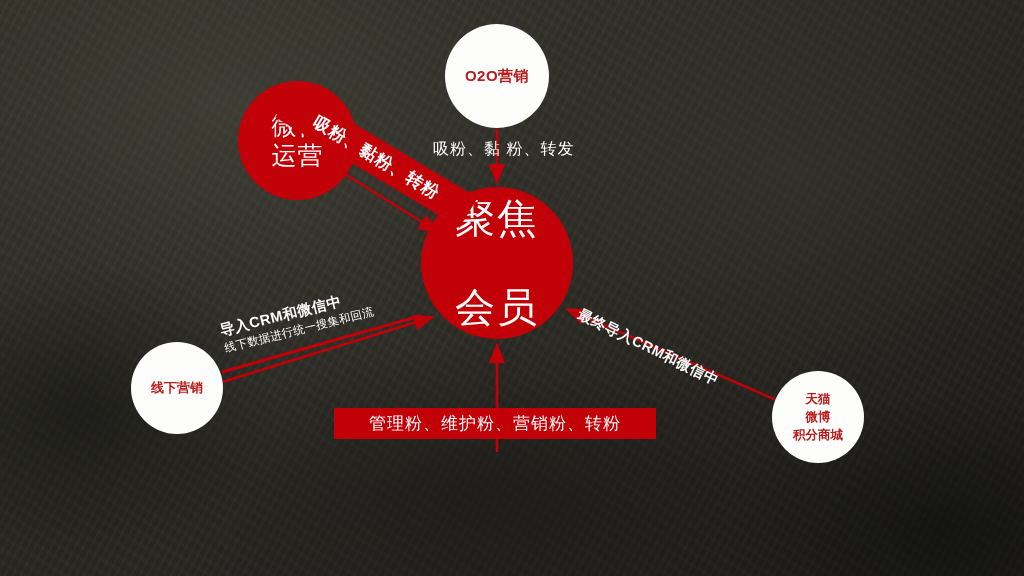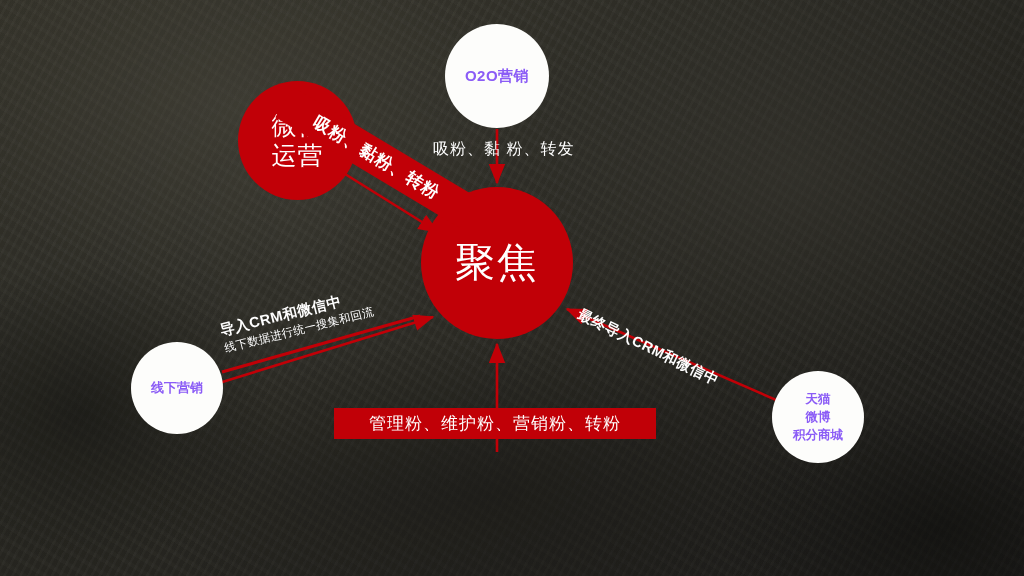--- a/index.html
+++ b/index.html
@@ -52,21 +52,21 @@
     text-align: center;
     line-height: 1.18;
     z-index: 3;
   }
   .node.red {
     background: #c10007;
     color: #ffffff;
   }
   .node.white {
     background: #fdfdfb;
-    color: #8b5cf6;
+    color: #b91c1c;
   }
 
   
   #node-center {
     left: 421px; top: 187px;
     width: 152px; height: 152px;
     font-size: 40px;
     font-weight: 400;
     letter-spacing: 2px;
     gap: 42px;
@@ -204,20 +204,21 @@
 
     <line x1="222" y1="372" x2="420" y2="316" stroke="#c10007" stroke-width="3.2"></line>
 
     <line x1="790" y1="406" x2="567" y2="309" stroke="#c10007" stroke-width="2.6" marker-end="url(#arrowRed)"></line>
 
     <line x1="497" y1="452" x2="497" y2="344" stroke="#c10007" stroke-width="2.6" marker-end="url(#arrowRed)"></line>
   </svg>
 
   <div class="node red" id="node-center">
     <span class="line">聚焦</span>
+    <span class="line">会员</span>
   </div>
 
   <div class="node red" id="node-wechat">
     <span>微信</span>
     <span>运营</span>
   </div>
 
   <div class="node white" id="node-o2o">
     <span>O2O营销</span>
   </div>

